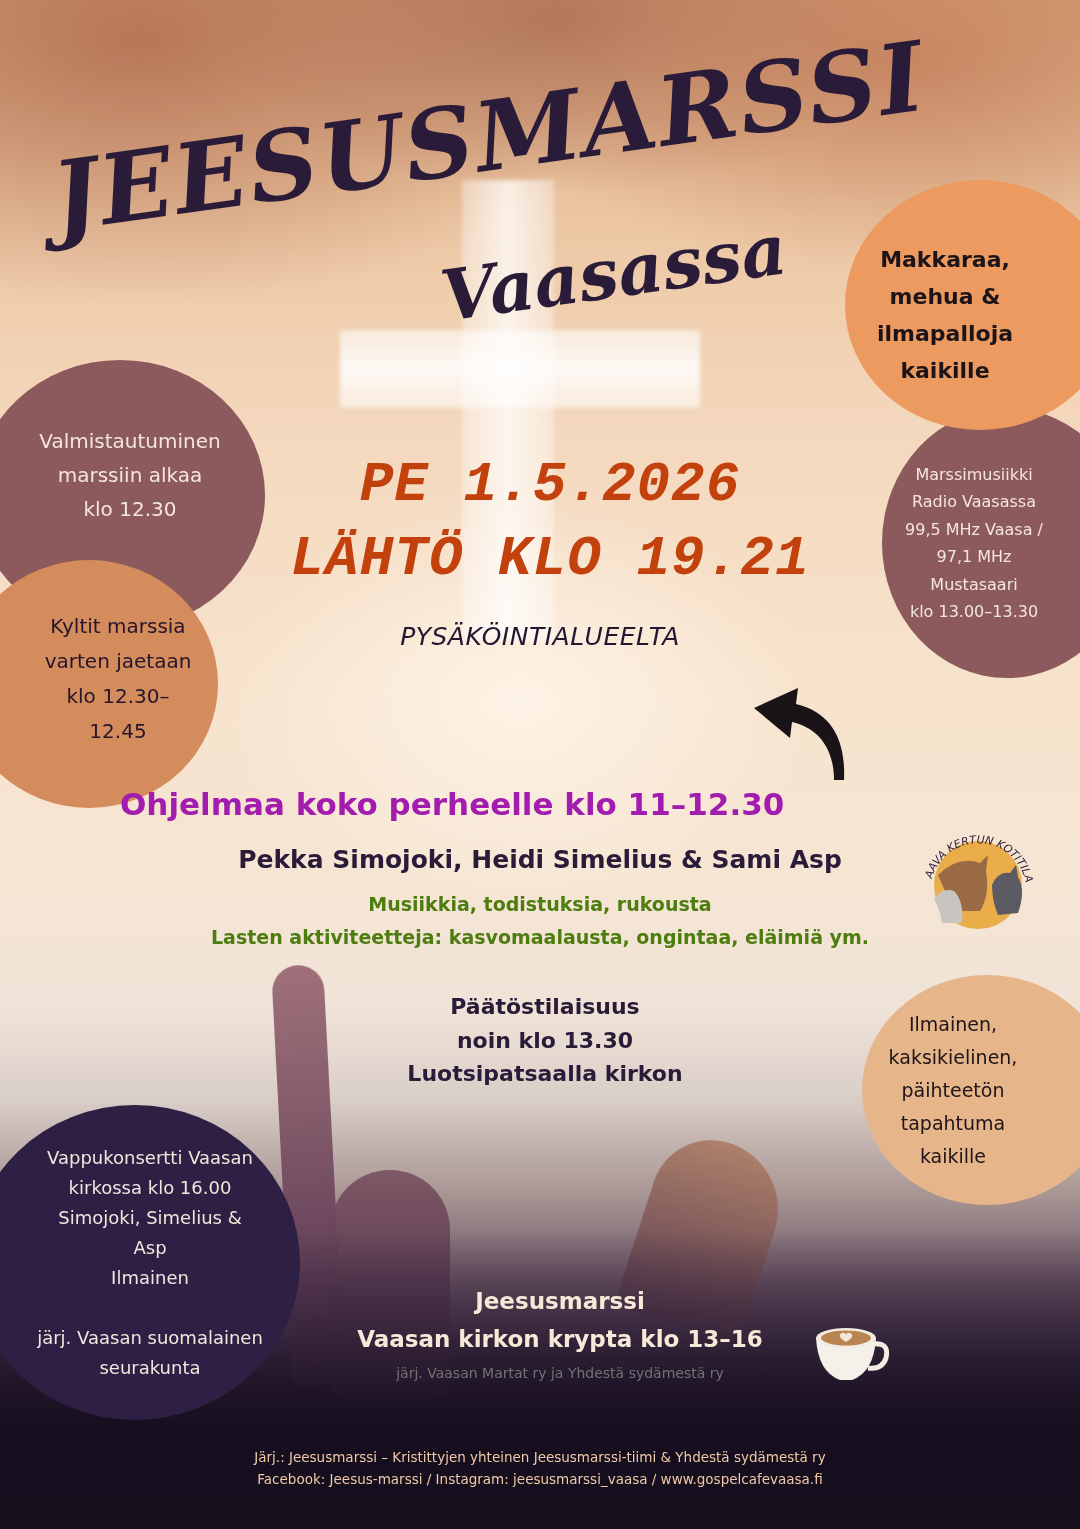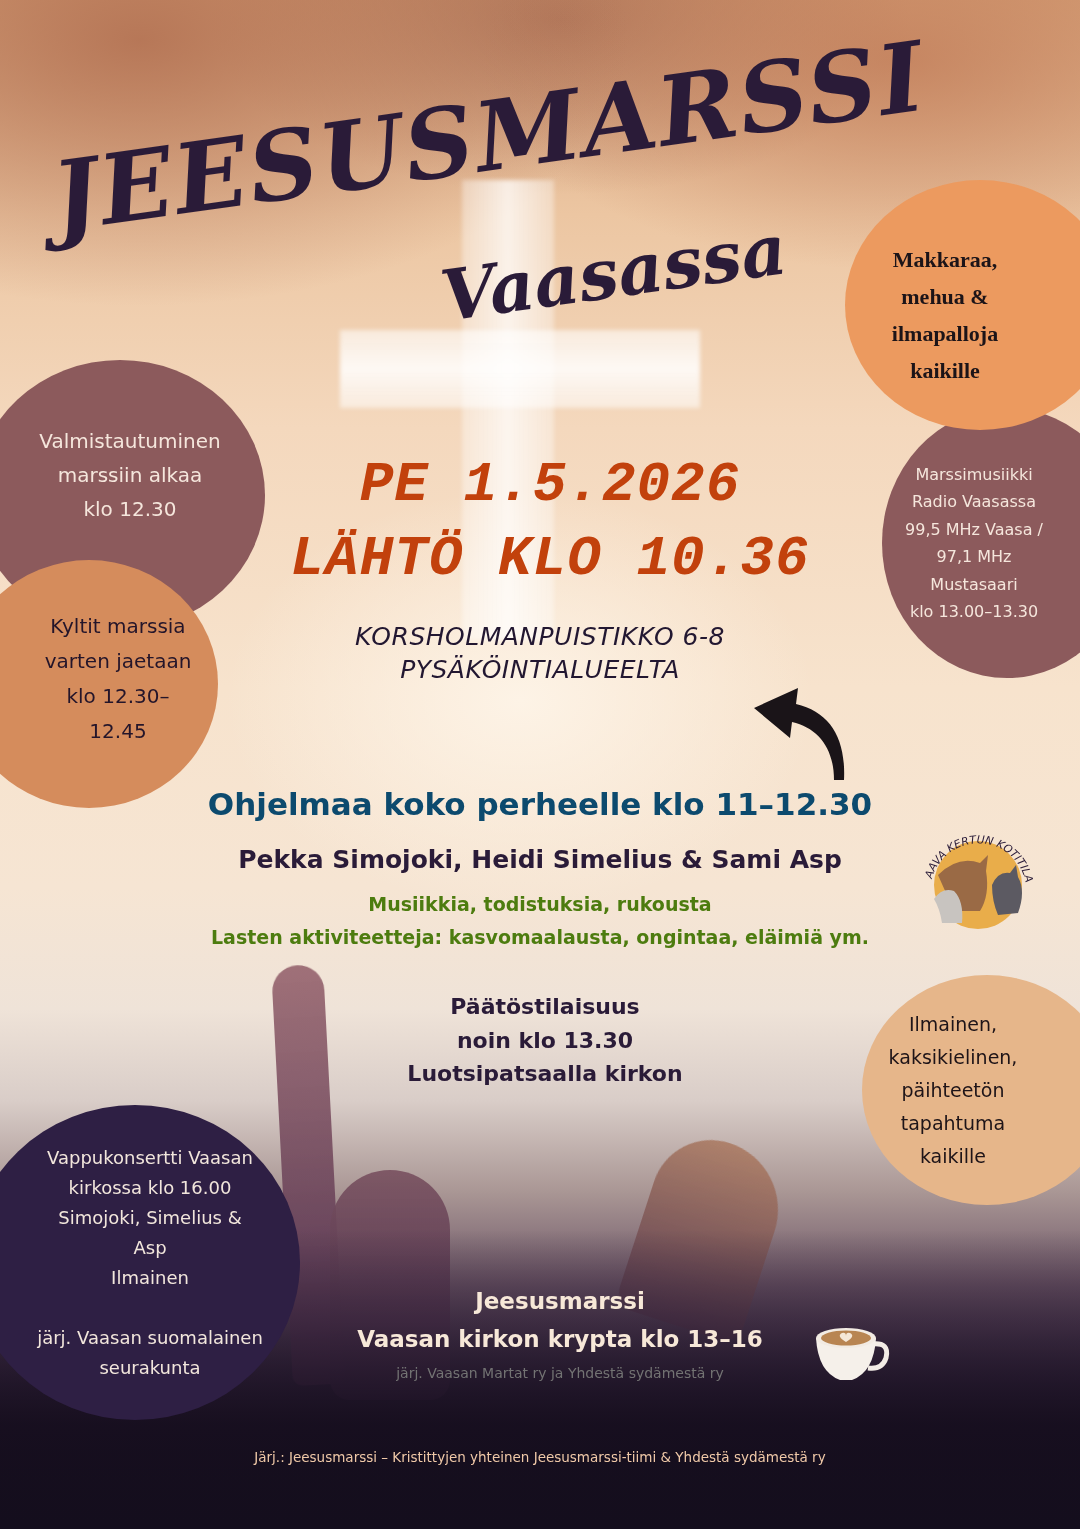--- a/index.html
+++ b/index.html
@@ -54,43 +54,43 @@
     position: absolute; border-radius: 50%;
     display: flex; align-items: center; justify-content: center;
     text-align: center; font-family: "DejaVu Sans", sans-serif;
   }
   .bubble .txt { white-space: pre-line; }
   .b-valm { left: -25px; top: 360px; width: 290px; height: 270px; background: #8c5a5c; color: #f5e6dc; font-size: 20px; line-height: 34px; }
   .b-valm .txt { margin-top: -40px; margin-left: 20px; }
   .b-kylt { left: -40px; top: 560px; width: 258px; height: 248px; background: #d58c5c; color: #24152a; font-size: 20px; line-height: 35px; }
   .b-kylt .txt { margin-left: 58px; margin-top: -10px; }
   .b-makk { left: 845px; top: 180px; width: 270px; height: 250px; background: #ec9a5f; color: #1c1418; font-size: 22px; line-height: 37px; font-weight: bold; }
-  .b-makk .txt { margin-left: -70px; margin-top: 20px; font-family: Liberation Serif, serif; }
+  .b-makk .txt { margin-left: -70px; margin-top: 20px; }
   .b-radio { left: 882px; top: 408px; width: 250px; height: 270px; background: #8c5a5c; color: #f5e6dc; font-size: 16px; line-height: 27.5px; }
   .b-radio .txt { margin-left: -66px; }
   .b-ilma { left: 862px; top: 975px; width: 250px; height: 230px; background: #e6b68a; color: #1e1418; font-size: 19px; line-height: 33px; }
   .b-ilma .txt { margin-left: -68px; }
   .b-vapp { left: -30px; top: 1105px; width: 330px; height: 315px; background: #2e1f44; color: #f2e6dc; font-size: 18px; line-height: 30px; }
   .b-vapp .txt { margin-left: 30px; }
 
   .date-block {
     position: absolute; left: 180px; top: 448px; width: 740px; text-align: center;
     font-family: Liberation Mono, monospace; font-weight: bold; font-style: italic;
     color: #c2410c; font-size: 56px; line-height: 74px; letter-spacing: 1px;
   }
   .location {
     position: absolute; left: 240px; top: 620px; width: 600px; text-align: center;
     font-family: "DejaVu Sans", sans-serif; font-style: italic; color: #221731;
     font-size: 25px; line-height: 33px; letter-spacing: 0.5px;
   }
   .arrow { position: absolute; left: 752px; top: 668px; width: 100px; height: 118px; }
 
   .program-title {
-    position: absolute; left: 120px; top: 782px; width: 840px; text-align: center;
-    font-family: "DejaVu Sans", sans-serif; font-weight: bold; color: #0c4a6e;
+    position: absolute; left: 120px; top: 782px; width: 840px; text-align: left;
+    font-family: "DejaVu Sans", sans-serif; font-weight: bold; color: #a21caf;
     font-size: 31px; line-height: 44px;
   }
   .performers {
     position: absolute; left: 120px; top: 840px; width: 840px; text-align: center;
     font-family: "DejaVu Sans", sans-serif; font-weight: bold; color: #2a1b38;
     font-size: 25px; line-height: 40px;
   }
   .program-desc {
     position: absolute; left: 120px; top: 888px; width: 840px; text-align: center;
     font-family: "DejaVu Sans", sans-serif; color: #4d7c0f; font-weight: bold;
@@ -170,25 +170,24 @@
 <div class="bubble b-ilma">
   <span class="txt">Ilmainen,
 kaksikielinen,
 päihteetön
 tapahtuma
 kaikille</span>
 </div>
 
 <div class="date-block">
   <div>PE 1.5.2026</div>
-  <div>LÄHTÖ KLO 10.36</div>
+  <div>LÄHTÖ KLO 19.21</div>
 </div>
 
 <div class="location">
-  <div>KORSHOLMANPUISTIKKO 6-8</div>
   <div>PYSÄKÖINTIALUEELTA</div>
 </div>
 
 <svg class="arrow" viewBox="0 0 100 118">
   <path d="M92 112 C 94 70, 78 44, 44 36 L 46 20 L 2 40 L 38 70 L 40 54 C 66 60, 82 80, 82 112 Z" fill="#1a1418"></path>
 </svg>
 
 <div class="program-title">Ohjelmaa koko perheelle klo 11–12.30</div>
 <div class="performers">Pekka Simojoki, Heidi Simelius &amp; Sami Asp</div>
 <div class="program-desc">
@@ -222,13 +221,14 @@
 <svg class="coffee" viewBox="0 0 80 62">
   <path d="M60 22 Q 78 20 74 36 Q 70 48 56 46" fill="none" stroke="#f3ede6" stroke-width="5"></path>
   <path d="M4 16 L 64 16 Q 62 50 40 58 L 28 58 Q 6 50 4 16 Z" fill="#f5f0ea"></path>
   <ellipse cx="34" cy="16" rx="30" ry="10" fill="#f2ebe3"></ellipse>
   <ellipse cx="34" cy="16" rx="25" ry="7.5" fill="#b88552"></ellipse>
   <path d="M34 20 Q 24 14 30 11 Q 34 10 34 14 Q 34 10 38 11 Q 44 14 34 20 Z" fill="#f5e8d8"></path>
 </svg>
 
 <div class="footer">
   <div>Järj.: Jeesusmarssi – Kristittyjen yhteinen Jeesusmarssi-tiimi &amp; Yhdestä sydämestä ry</div>
+  <div>Facebook: Jeesus-marssi / Instagram: jeesusmarssi_vaasa / www.gospelcafevaasa.fi</div>
 </div>
 
 </body></html>

